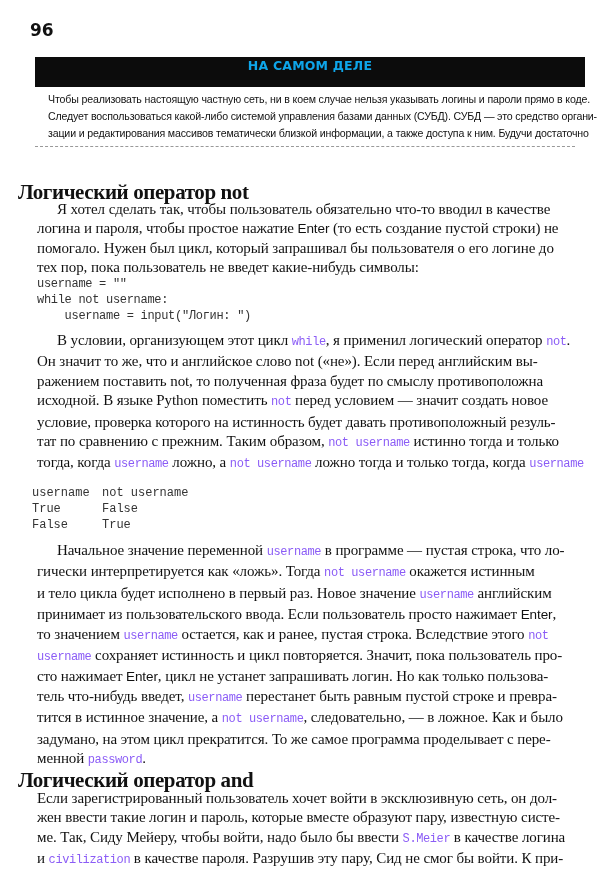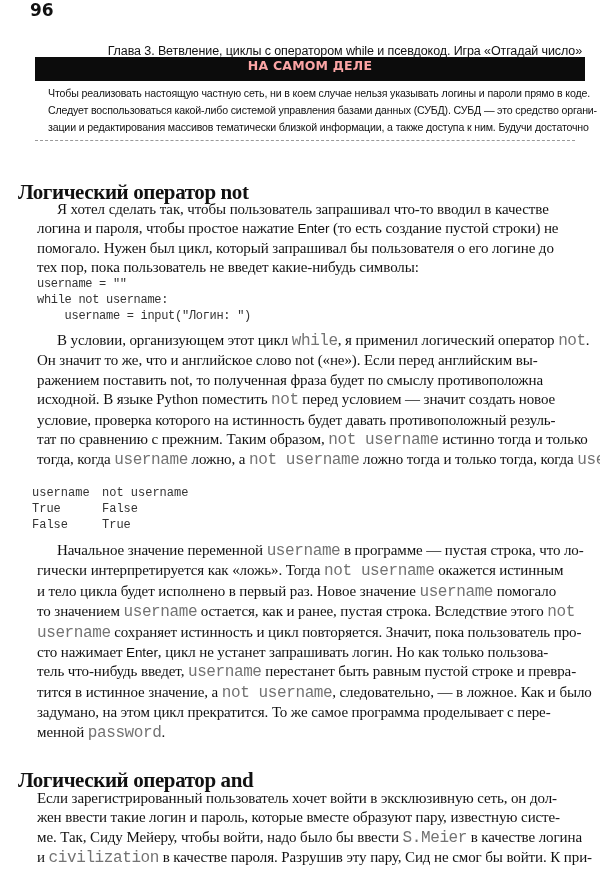--- a/index.html
+++ b/index.html
@@ -1,36 +1,36 @@
 <!DOCTYPE html>
 <html><head>
 <meta charset="utf-8">
 <style>
   html, body { margin: 0; padding: 0; background: #fff; }
   body { width: 600px; height: 882px; overflow: hidden; position: relative; color: #111; }
   .page { position: absolute; left: 0; top: 0; width: 600px; height: 882px; }
 
-  .running-head { position: absolute; top: 0; left: 30px; right: 18px; height: 20px; }
+  .running-head { position: absolute; top: 20px; left: 30px; right: 18px; height: 20px; }
   .page-number { position: absolute; left: 0; top: 0; font-family: "DejaVu Sans", sans-serif; font-weight: bold; font-size: 17px; }
   .chapter-title { position: absolute; right: 0; top: 3px; font-family: "Liberation Sans", sans-serif; font-size: 12.5px; letter-spacing: -0.1px; margin-top: 41px; }
 
   .sidebar-box { position: absolute; top: 57px; left: 35px; width: 550px; }
-  .sidebar-header { background: #0c0c0c; color: #fca5a5; height: 24px; text-align: center; font-family: "DejaVu Sans", sans-serif; font-weight: bold; font-size: 12.5px; line-height: 18px; letter-spacing: 0.2px; }
+  .sidebar-header { background: #0c0c0c; color: #0ea5e9; height: 30px; text-align: center; font-family: "DejaVu Sans", sans-serif; font-weight: bold; font-size: 12.5px; line-height: 18px; letter-spacing: 0.2px; }
   .sidebar-body { padding: 4px 0 0 13px; font-family: "Liberation Sans", sans-serif; font-size: 10.6px; line-height: 17px; letter-spacing: -0.15px; text-align: center; }
   .sidebar-body p { margin: 0; white-space: nowrap; }
   .sidebar-rule { margin-top: 4px; border-top: 1px dashed #999; width: 540px; }
 
   h2 { position: absolute; left: 6px; margin: 12px; font-family: Liberation Serif, serif; font-weight: bold; font-size: 21px; letter-spacing: -0.4px; }
   #h-not { top: 168px; }
   #h-and { top: 756px; }
 
   .para { position: absolute; left: 37px; width: 548px; margin: 0; font-family: "Liberation Serif", serif; font-size: 15px; line-height: 19.4px; letter-spacing: -0.1px; }
   .para .ln { display: block; white-space: nowrap; }
   .para.indent .ln:first-child { text-indent: 20px; }
-  .mono { font-family: "Liberation Mono", monospace; font-size: 16px; color: #737373; letter-spacing: -0.4px; }
+  .mono { font-family: "Liberation Mono", monospace; font-size: 12px; color: #8b5cf6; letter-spacing: -0.4px; }
   .key { font-family: "Liberation Sans", sans-serif; font-size: 13.5px; }
 
   .code { position: absolute; left: 37px; margin: 0; font-family: "Liberation Mono", monospace; font-size: 12px; line-height: 16px; color: #333; white-space: pre; letter-spacing: -0.3px; }
 
   .truth-table { position: absolute; left: 32px; top: 485px; font-family: "Liberation Mono", monospace; font-size: 12px; color: #333; border-collapse: collapse; }
   .truth-table td, .truth-table th { padding: 0; height: 16px; font-weight: normal; text-align: left; }
   .truth-table .c1 { width: 70px; }
 </style>
 </head>
 <body>
@@ -48,21 +48,21 @@
       <p>Чтобы реализовать настоящую частную сеть, ни в коем случае нельзя указывать логины и пароли прямо в коде.</p>
       <p>Следует воспользоваться какой-либо системой управления базами данных (СУБД). СУБД — это средство органи-</p>
       <p>зации и редактирования массивов тематически близкой информации, а также доступа к ним. Будучи достаточно</p>
     </div>
     <div class="sidebar-rule"></div>
   </div>
 
   <h2 id="h-not">Логический оператор not</h2>
 
   <div class="para indent" style="top:200px">
-    <span class="ln">Я хотел сделать так, чтобы пользователь запрашивал что-то вводил в качестве</span>
+    <span class="ln">Я хотел сделать так, чтобы пользователь обязательно что-то вводил в качестве</span>
     <span class="ln"><span>логина и пароля, чтобы простое нажатие </span><span class="key">Enter</span><span> (то есть создание пустой строки) не</span></span>
     <span class="ln">помогало. Нужен был цикл, который запрашивал бы пользователя о его логине до</span>
     <span class="ln">тех пор, пока пользователь не введет какие-нибудь символы:</span>
   </div>
 
   <pre class="code" style="top:276px">username = ""
 while not username:
     username = input("Логин: ")</pre>
 
   <div class="para indent" style="top:331px">
@@ -88,21 +88,22 @@
     <tr>
       <td class="c1">False</td>
       <td>True</td>
     </tr>
   </tbody>
     </table>
 
   <div class="para indent" style="top:541px">
     <span class="ln"><span>Начальное значение переменной </span><span class="mono">username</span><span> в программе — пустая строка, что ло-</span></span>
     <span class="ln"><span>гически интерпретируется как «ложь». Тогда </span><span class="mono">not username</span><span> окажется истинным</span></span>
-    <span class="ln"><span>и тело цикла будет исполнено в первый раз. Новое значение </span><span class="mono">username</span><span> помогало</span></span>
+    <span class="ln"><span>и тело цикла будет исполнено в первый раз. Новое значение </span><span class="mono">username</span><span> английским</span></span>
+    <span class="ln"><span>принимает из пользовательского ввода. Если пользователь просто нажимает </span><span class="key">Enter</span><span>,</span></span>
     <span class="ln"><span>то значением </span><span class="mono">username</span><span> остается, как и ранее, пустая строка. Вследствие этого </span><span class="mono">not</span></span>
     <span class="ln"><span class="mono">username</span><span> сохраняет истинность и цикл повторяется. Значит, пока пользователь про-</span></span>
     <span class="ln"><span>сто нажимает </span><span class="key">Enter</span><span>, цикл не устанет запрашивать логин. Но как только пользова-</span></span>
     <span class="ln"><span>тель что-нибудь введет, </span><span class="mono">username</span><span> перестанет быть равным пустой строке и превра-</span></span>
     <span class="ln"><span>тится в истинное значение, а </span><span class="mono">not username</span><span>, следовательно, — в ложное. Как и было</span></span>
     <span class="ln">задумано, на этом цикл прекратится. То же самое программа проделывает с пере-</span>
     <span class="ln"><span>менной </span><span class="mono">password</span><span>.</span></span>
   </div>
 
   <h2 id="h-and">Логический оператор and</h2>

